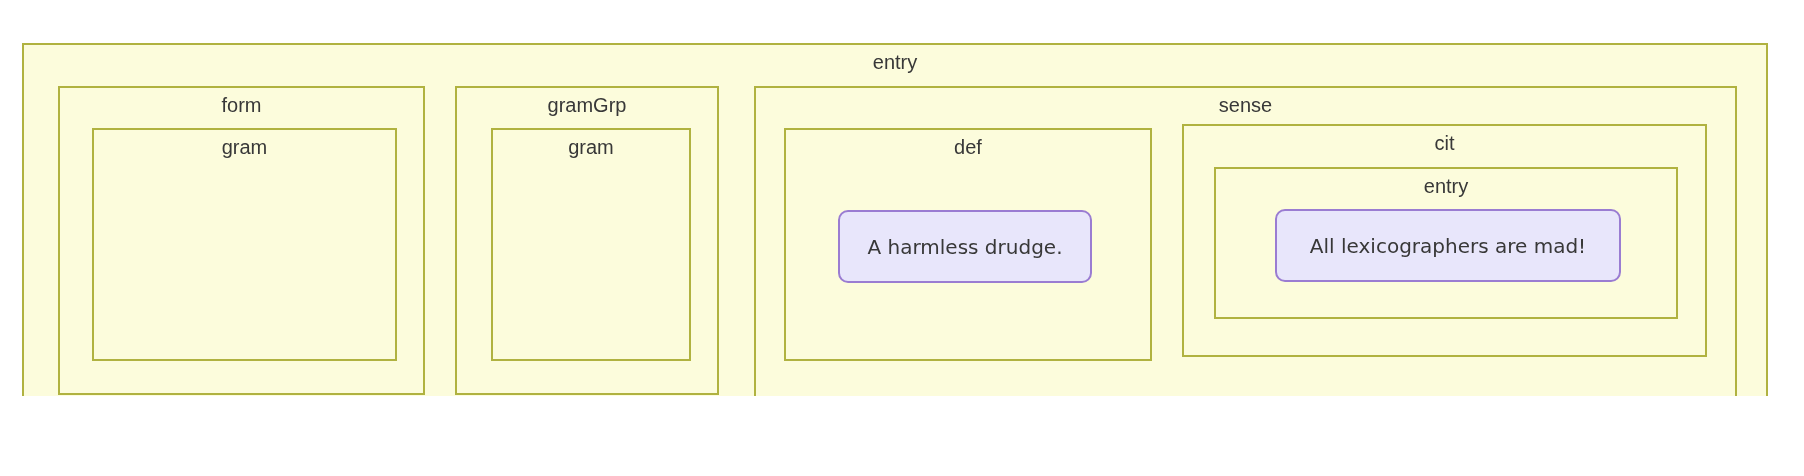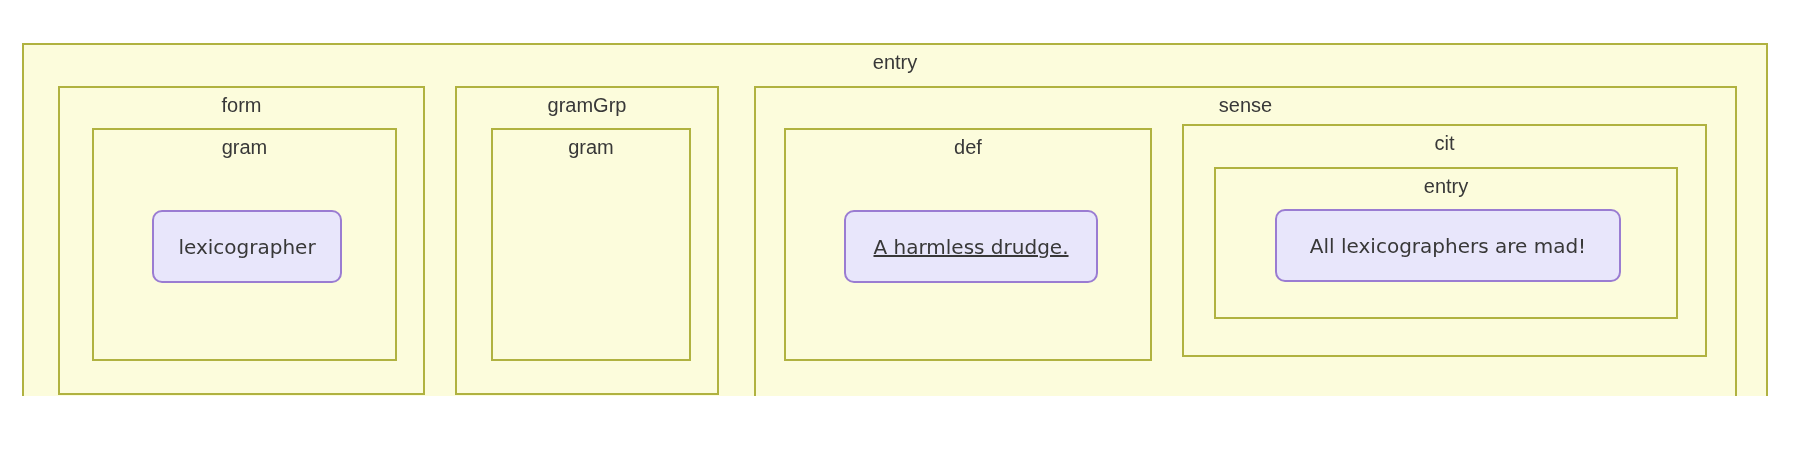--- a/index.html
+++ b/index.html
@@ -50,39 +50,38 @@
   
   #entry   {left:22px;  top:43px;  width:1746px; height:394px;}
   #form    {left:34px;  top:41px;  width:367px;  height:309px;}
   #orth    {left:32px;  top:40px;  width:305px;  height:233px;}
   #orth-v  {left:58px;  top:80px;  width:190px;  height:73px;}
   #gramGrp {left:431px; top:41px;  width:264px;  height:309px;}
   #gram    {left:34px;  top:40px;  width:200px;  height:233px;}
   #gram-v  {left:55px;  top:79px;  width:88px;   height:73px;}
   #sense   {left:730px; top:41px;  width:983px;  height:312px;}
   #def     {left:28px;  top:40px;  width:368px;  height:233px;}
-  #def-v   {left:58px;  top:80px;  width:254px;  height:73px;text-decoration:underline;}
+  #def-v   {left:52px;  top:80px;  width:254px;  height:73px;}
   #cit     {left:426px; top:36px;  width:525px;  height:233px;}
   #quote   {left:30px;  top:41px;  width:464px;  height:152px;}
   #quote-v {left:59px;  top:40px;  width:346px;  height:73px;}
 </style>
 </head>
 <body>
 
 <div class="canvas">
 
   <div class="nbox" id="entry">
     <div class="nbox__label">entry</div>
 
     <div class="nbox" id="form">
       <div class="nbox__label">form</div>
 
       <div class="nbox" id="orth">
         <div class="nbox__label">gram</div>
-        <div class="leaf" id="orth-v">lexicographer</div>
       </div>
     </div>
 
     <div class="nbox" id="gramGrp">
       <div class="nbox__label">gramGrp</div>
 
       <div class="nbox" id="gram">
         <div class="nbox__label">gram</div>
       </div>
     </div>

